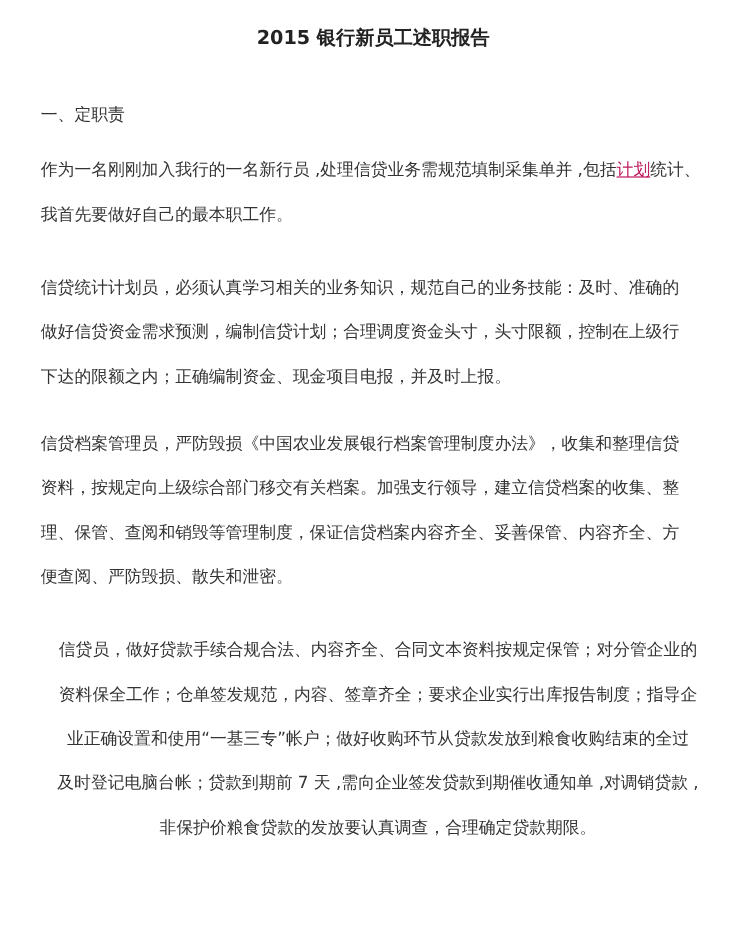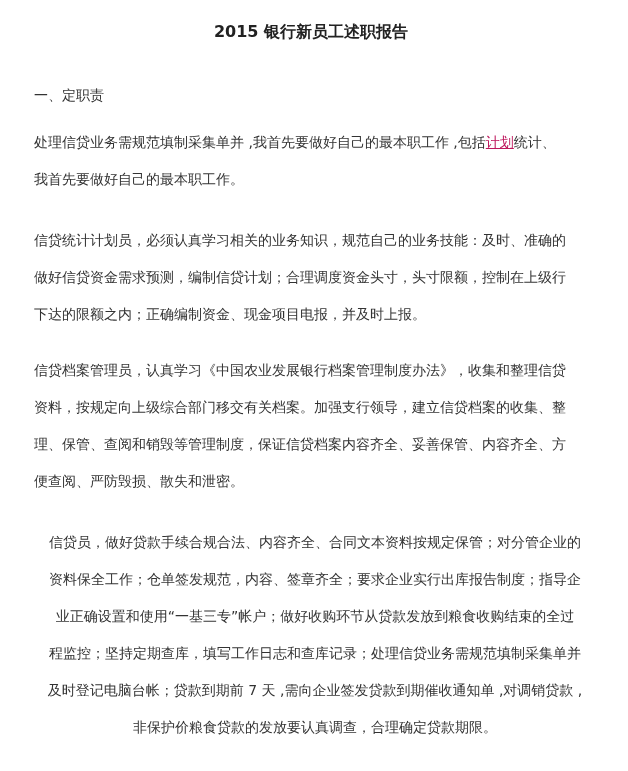--- a/index.html
+++ b/index.html
@@ -65,38 +65,37 @@
 <body>
 
 <div class="doc">
   <div class="title">
     <span>2015 银行新员工述职报告</span>
   </div>
 
   <div class="section-heading">一、定职责</div>
 
   <p class="para" style="top:124px;">
-    <span class="line"><span>处理信贷业务需规范填制采集单并 ,我首先要做好自己的最本职工作 ,包括</span><a class="link">计划</a><span>统计、</span></span>
+    <span class="line"><span>作为一名刚刚加入我行的一名新行员 ,处理信贷业务需规范填制采集单并 ,包括</span><a class="link">计划</a><span>统计、</span></span>
     <span class="line">我首先要做好自己的最本职工作。</span>
   </p>
 
   <p class="para" style="top:222px;">
     <span class="line">信贷统计计划员，必须认真学习相关的业务知识，规范自己的业务技能：及时、准确的</span>
     <span class="line">做好信贷资金需求预测，编制信贷计划；合理调度资金头寸，头寸限额，控制在上级行</span>
     <span class="line">下达的限额之内；正确编制资金、现金项目电报，并及时上报。</span>
   </p>
 
   <p class="para" style="top:352px;">
-    <span class="line">信贷档案管理员，认真学习《中国农业发展银行档案管理制度办法》，收集和整理信贷</span>
+    <span class="line">信贷档案管理员，严防毁损《中国农业发展银行档案管理制度办法》，收集和整理信贷</span>
     <span class="line">资料，按规定向上级综合部门移交有关档案。加强支行领导，建立信贷档案的收集、整</span>
     <span class="line">理、保管、查阅和销毁等管理制度，保证信贷档案内容齐全、妥善保管、内容齐全、方</span>
     <span class="line">便查阅、严防毁损、散失和泄密。</span>
   </p>
 
   <p class="para" style="top:524px;text-align:center;">
     <span class="line">信贷员，做好贷款手续合规合法、内容齐全、合同文本资料按规定保管；对分管企业的</span>
     <span class="line">资料保全工作；仓单签发规范，内容、签章齐全；要求企业实行出库报告制度；指导企</span>
     <span class="line">业正确设置和使用“一基三专”帐户；做好收购环节从贷款发放到粮食收购结束的全过</span>
-    <span class="line">程监控；坚持定期查库，填写工作日志和查库记录；处理信贷业务需规范填制采集单并</span>
     <span class="line">及时登记电脑台帐；贷款到期前 7 天 ,需向企业签发贷款到期催收通知单 ,对调销贷款 ,</span>
     <span class="line">非保护价粮食贷款的发放要认真调查，合理确定贷款期限。</span>
   </p>
 </div>
 
 </body></html>

